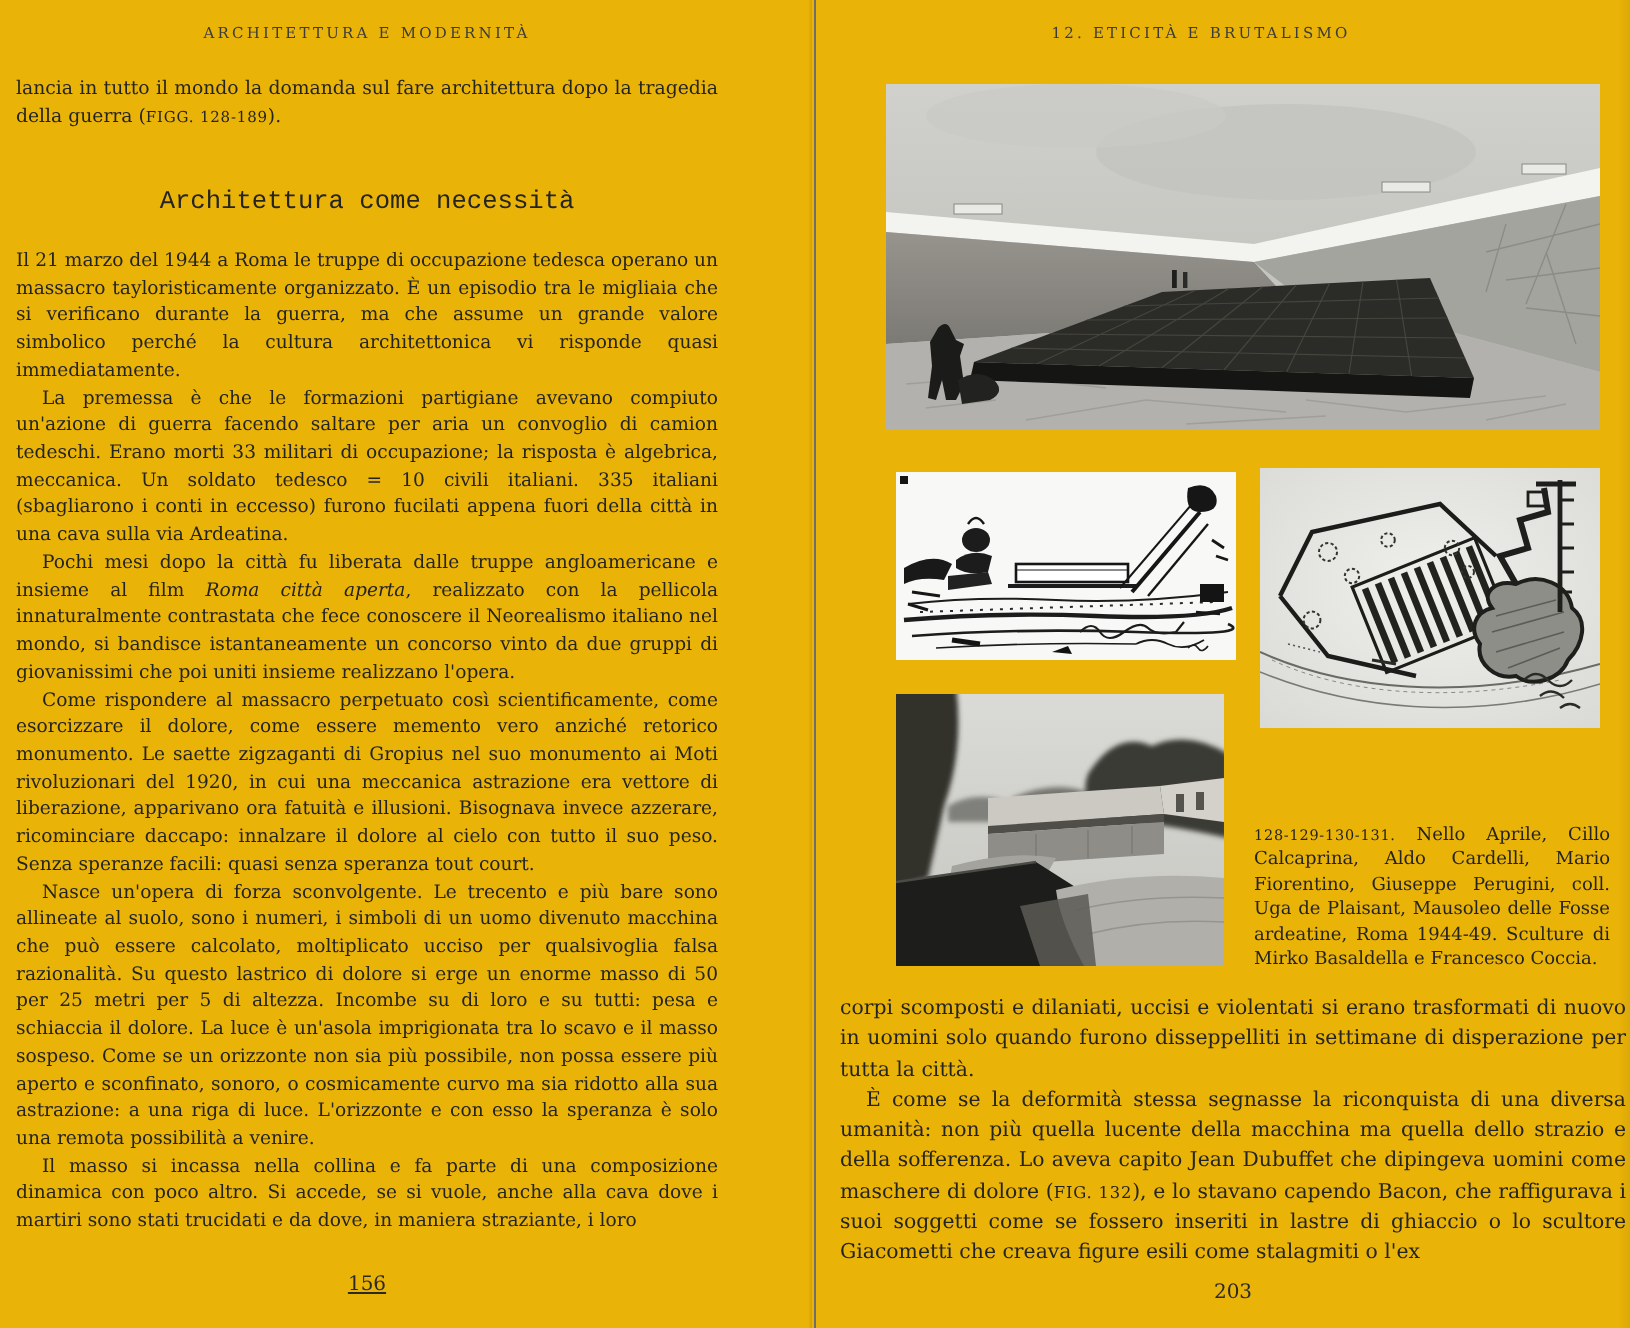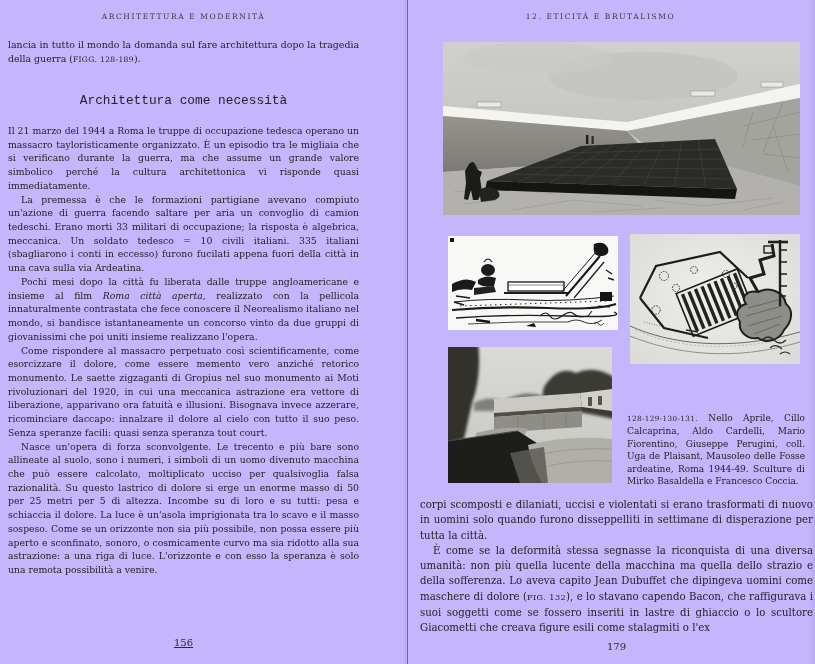--- a/index.html
+++ b/index.html
@@ -1,17 +1,17 @@
 <!DOCTYPE html>
 <html><head>
 <meta charset="utf-8">
 <style>
   html,body{margin:0;padding:0;background:#e8e8e8;}
   .spread{
-    position:relative;width:815px;height:664px;background:#c4b5fd;
+    position:relative;width:815px;height:664px;background:#eab308;
     font-family:"DejaVu Serif","Liberation Serif",serif;color:#242422;
     overflow:hidden;
   }
   .abs{position:absolute;}
   
   .running-head{
     font-size:7.5px;letter-spacing:1.6px;color:#3c3c3a;
     text-align:center;white-space:nowrap;
   }
   
@@ -63,20 +63,21 @@
     </div>
 
     <h2 class="abs section-title">Architettura come necessità</h2>
 
     <div class="abs body-left">
       <p>Il 21 marzo del 1944 a Roma le truppe di occupazione tedesca operano un massacro tayloristicamente organizzato. È un episodio tra le migliaia che si verificano durante la guerra, ma che assume un grande valore simbolico perché la cultura architettonica vi risponde quasi immediatamente.</p>
       <p class="indent">La premessa è che le formazioni partigiane avevano compiuto un'azione di guerra facendo saltare per aria un convoglio di camion tedeschi. Erano morti 33 militari di occupazione; la risposta è algebrica, meccanica. Un soldato tedesco = 10 civili italiani. 335 italiani (sbagliarono i conti in eccesso) furono fucilati appena fuori della città in una cava sulla via Ardeatina.</p>
       <p class="indent"><span>Pochi mesi dopo la città fu liberata dalle truppe angloamericane e insieme al film </span><span class="ital">Roma città aperta</span><span>, realizzato con la pellicola innaturalmente contrastata che fece conoscere il Neorealismo italiano nel mondo, si bandisce istantaneamente un concorso vinto da due gruppi di giovanissimi che poi uniti insieme realizzano l'opera.</span></p>
       <p class="indent">Come rispondere al massacro perpetuato così scientificamente, come esorcizzare il dolore, come essere memento vero anziché retorico monumento. Le saette zigzaganti di Gropius nel suo monumento ai Moti rivoluzionari del 1920, in cui una meccanica astrazione era vettore di liberazione, apparivano ora fatuità e illusioni. Bisognava invece azzerare, ricominciare daccapo: innalzare il dolore al cielo con tutto il suo peso. Senza speranze facili: quasi senza speranza tout court.</p>
       <p class="indent">Nasce un'opera di forza sconvolgente. Le trecento e più bare sono allineate al suolo, sono i numeri, i simboli di un uomo divenuto macchina che può essere calcolato, moltiplicato ucciso per qualsivoglia falsa razionalità. Su questo lastrico di dolore si erge un enorme masso di 50 per 25 metri per 5 di altezza. Incombe su di loro e su tutti: pesa e schiaccia il dolore. La luce è un'asola imprigionata tra lo scavo e il masso sospeso. Come se un orizzonte non sia più possibile, non possa essere più aperto e sconfinato, sonoro, o cosmicamente curvo ma sia ridotto alla sua astrazione: a una riga di luce. L'orizzonte e con esso la speranza è solo una remota possibilità a venire.</p>
+      <p class="indent">Il masso si incassa nella collina e fa parte di una composizione dinamica con poco altro. Si accede, se si vuole, anche alla cava dove i martiri sono stati trucidati e da dove, in maniera straziante, i loro</p>
     </div>
 
     <div class="abs folio" style="left:8px;top:637px;width:351px;text-decoration:underline;">156</div>
   </section>
 
   <div class="abs spine2"></div>
   <div class="abs spine"></div>
 
   <section>
 
@@ -269,17 +270,17 @@
 
     <div class="abs caption">
       <span class="sc">128-129-130-131.</span><span> Nello Aprile, Cillo Calcaprina, Aldo Cardelli, Mario Fiorentino, Giuseppe Perugini, coll. Uga de Plaisant, Mausoleo delle Fosse ardeatine, Roma 1944-49. Sculture di Mirko Basaldella e Francesco Coccia.</span>
     </div>
 
     <div class="abs body-right">
       <p>corpi scomposti e dilaniati, uccisi e violentati si erano trasformati di nuovo in uomini solo quando furono disseppelliti in settimane di disperazione per tutta la città.</p>
       <p class="indent"><span>È come se la deformità stessa segnasse la riconquista di una diversa umanità: non più quella lucente della macchina ma quella dello strazio e della sofferenza. Lo aveva capito Jean Dubuffet che dipingeva uomini come maschere di dolore (</span><span class="sc">FIG. 132</span><span>), e lo stavano capendo Bacon, che raffigurava i suoi soggetti come se fossero inseriti in lastre di ghiaccio o lo scultore Giacometti che creava figure esili come stalagmiti o l'ex</span></p>
     </div>
 
-    <div class="abs folio" style="left:420px;top:641px;width:393px;">179</div>
+    <div class="abs folio" style="left:420px;top:641px;width:393px;">203</div>
   </section>
 
   <div class="abs page-edge"></div>
 </div>
 
 </body></html>

